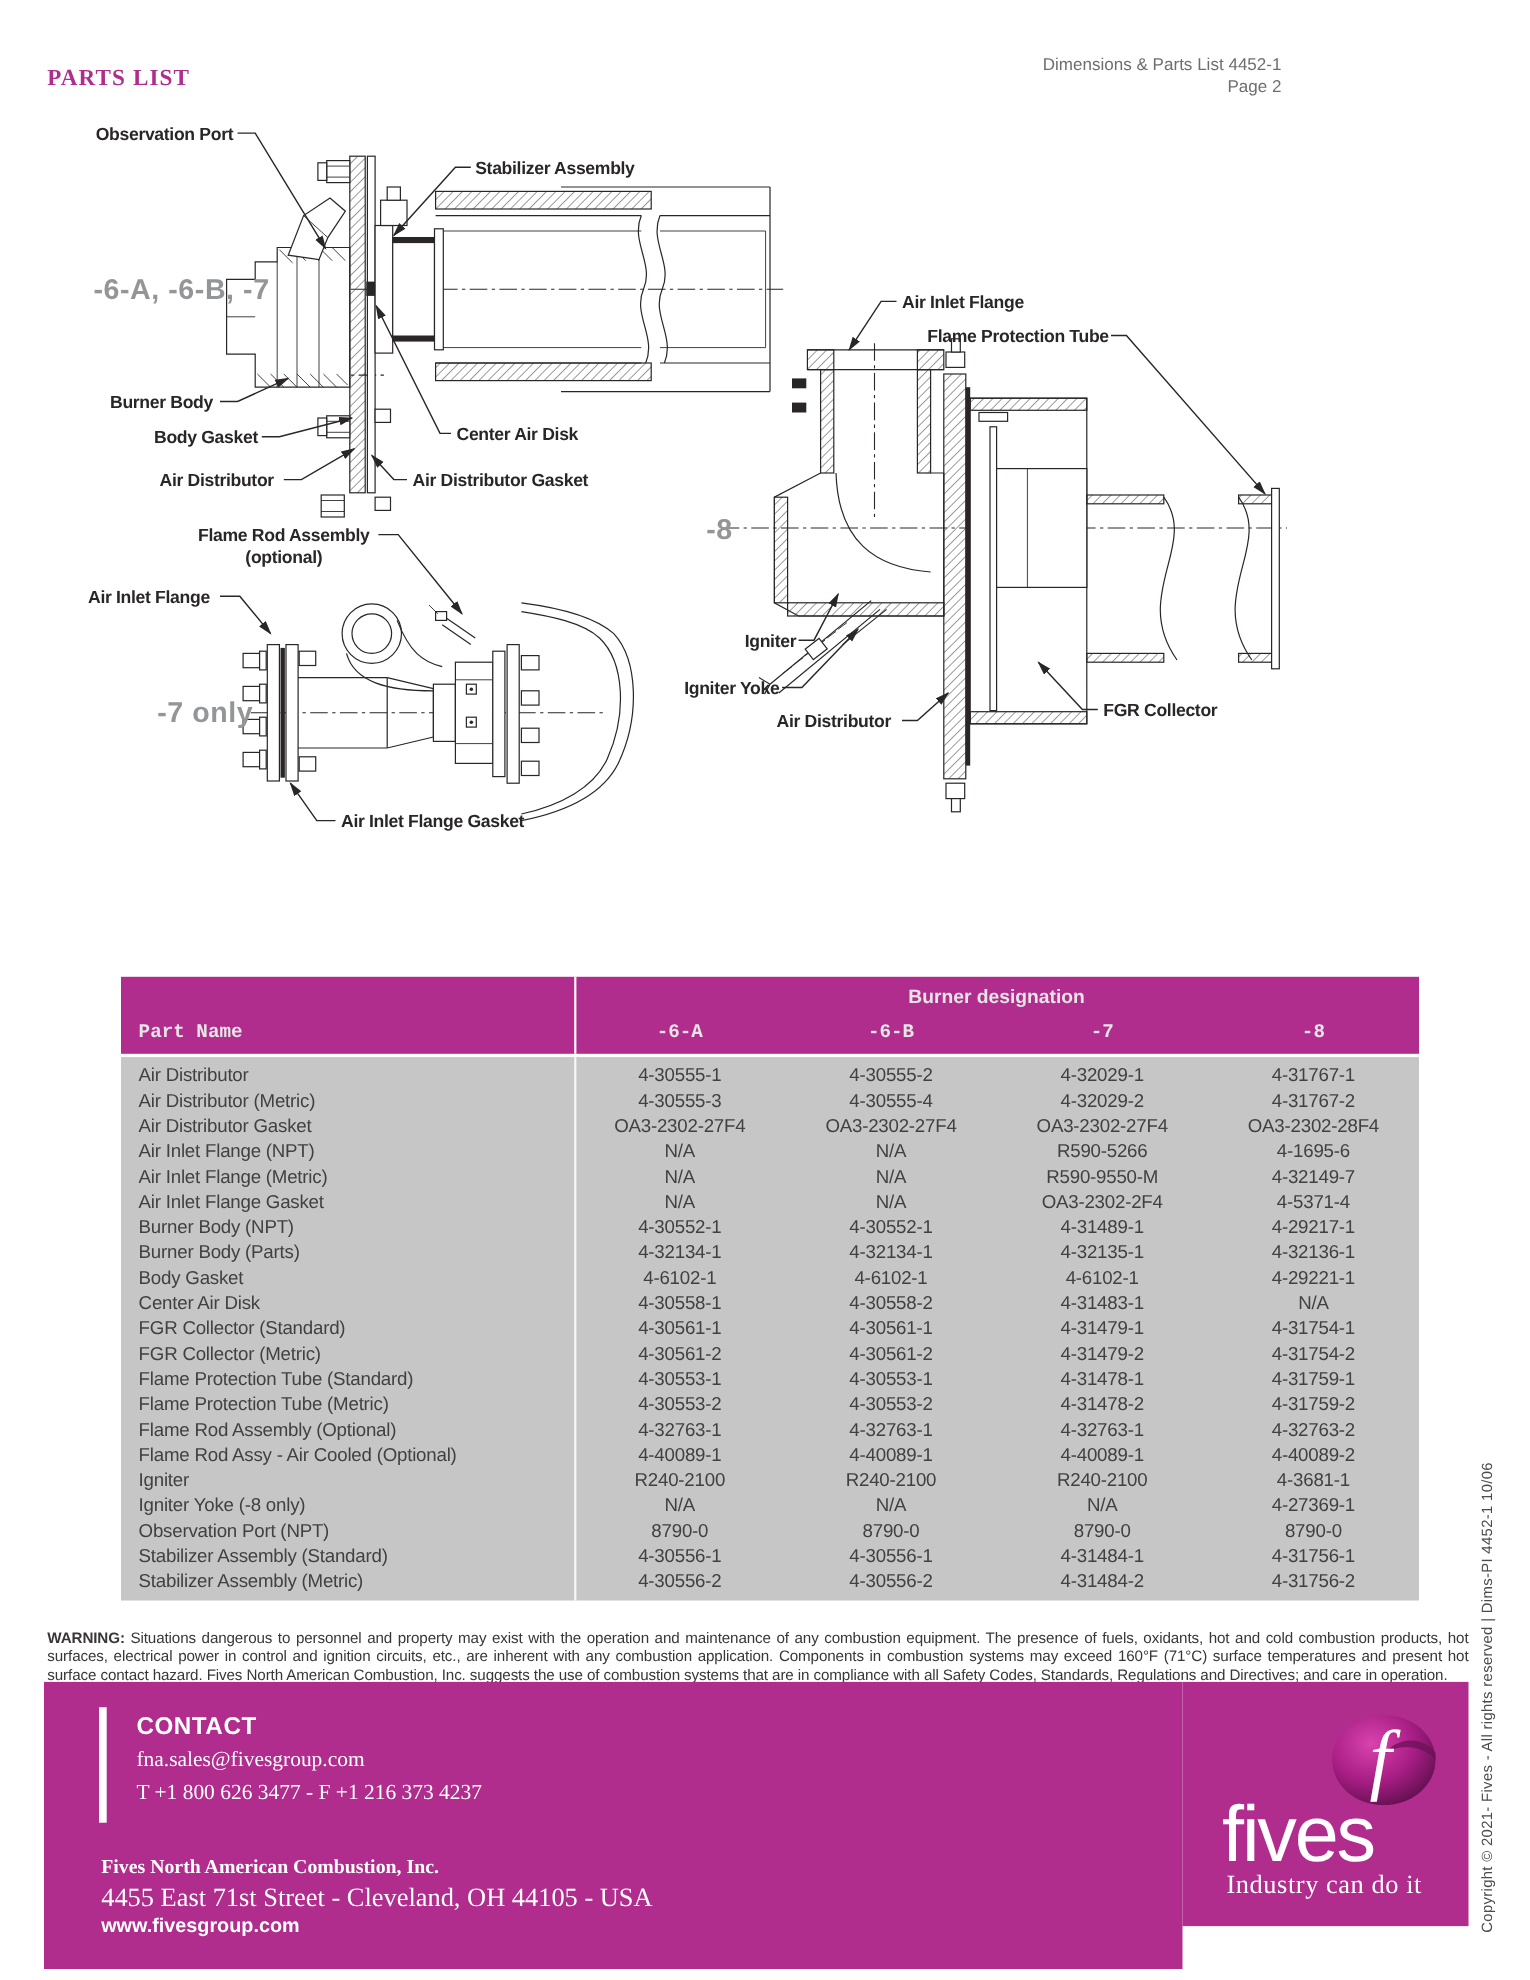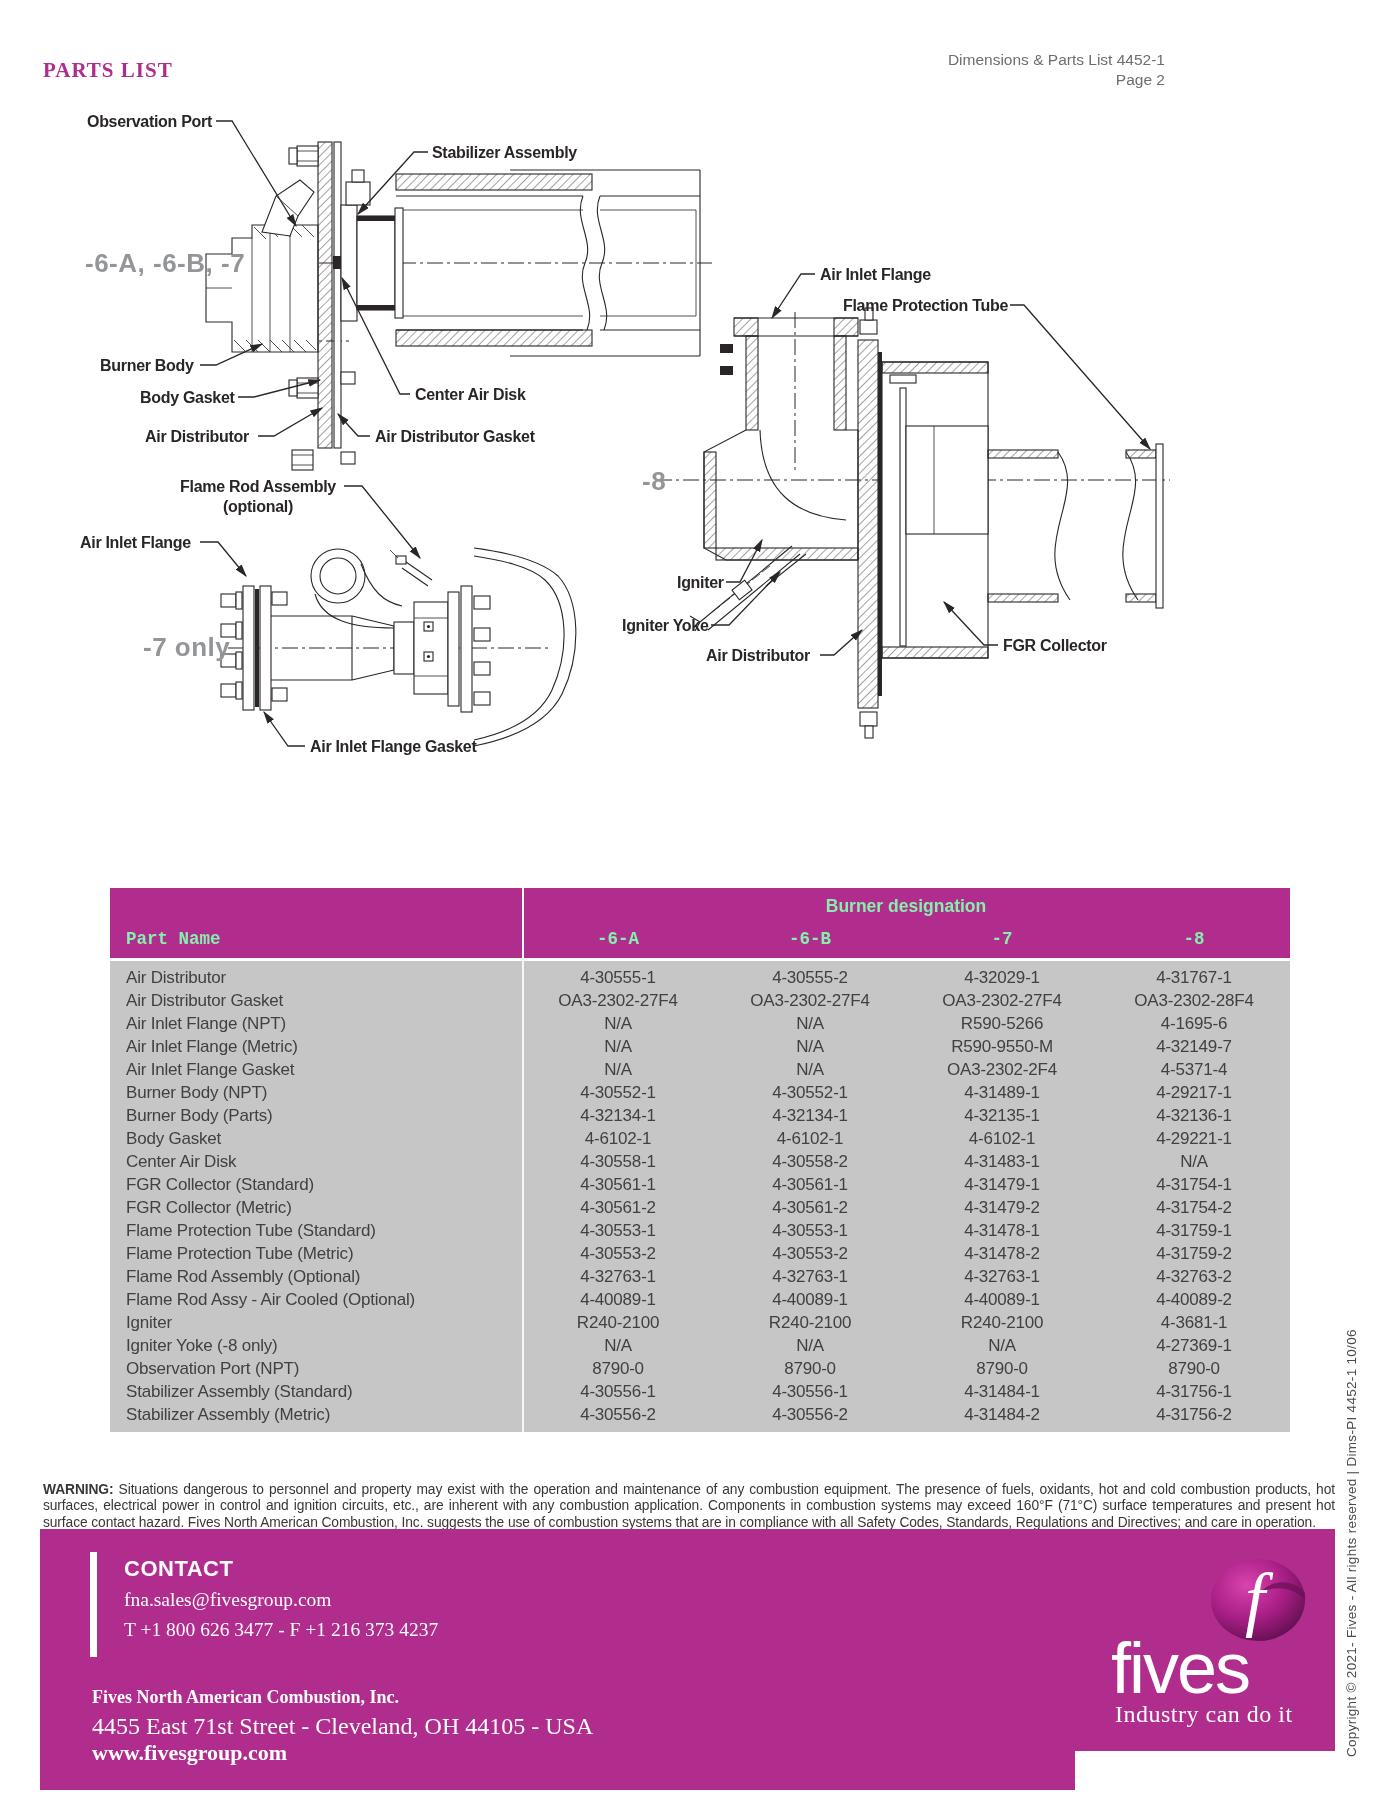--- a/index.html
+++ b/index.html
@@ -26,21 +26,21 @@
   .ln{stroke:var(--ink);stroke-width:1.1;fill:none;}
   .lnthin{stroke:var(--ink);stroke-width:0.8;fill:none;}
   .shape{stroke:var(--ink);stroke-width:1.1;fill:#ffffff;}
   .hatched{stroke:var(--ink);stroke-width:1.1;fill:url(#hatch);}
   .dark{fill:var(--ink);stroke:none;}
   .cl{stroke:var(--ink);stroke-width:1;fill:none;stroke-dasharray:16 4 3 4;}
   .leader{stroke:var(--ink);stroke-width:1.3;fill:none;}
 
   
   .parts-table{position:absolute;left:110px;top:888px;width:1180px;}
-  .pt-header{position:relative;background:var(--magenta);height:70px;color:#86efac;}
+  .pt-header{position:relative;background:var(--magenta);height:70px;color:#e5e5e5;}
   .pt-group{position:absolute;left:412px;right:0;top:8px;text-align:center;
     font-weight:700;font-size:17.5px;}
   .pt-cols{position:absolute;left:0;right:0;bottom:9px;display:grid;
     grid-template-columns:412px 192px 192px 192px 192px;
     font-weight:700;font-size:17.5px;font-family:Liberation Mono, monospace;}
   .pt-cols .name{padding-left:16px;text-align:left;}
   .pt-cols .col{text-align:center;}
   .pt-divider{position:absolute;left:412px;top:0;bottom:0;width:2px;background:#fff;}
   .pt-body{position:relative;background:#c6c6c7;margin-top:3px;padding:5px 0 6px;}
   .pt-divider2{position:absolute;left:412px;top:0;bottom:0;width:2px;
@@ -67,21 +67,21 @@
     font-size:22px;letter-spacing:0.5px;}
   .contact-email{position:absolute;left:84px;top:60px;
     font-family:"Liberation Serif",serif;font-size:19.5px;}
   .contact-phone{position:absolute;left:84px;top:90px;
     font-family:"Liberation Serif",serif;font-size:19.5px;}
   .company{position:absolute;left:52px;top:158px;font-weight:700;
     font-family:"Liberation Serif",serif;font-size:18px;}
   .address{position:absolute;left:52px;top:184px;
     font-family:"Liberation Serif",serif;font-size:24px;}
   .website{position:absolute;left:52px;top:211px;font-weight:700;
-    font-family:Liberation Serif, serif;font-size:22px;}
+    font-family:Liberation Sans, sans-serif;font-size:18px;}
   .fives-word{position:absolute;left:36px;top:98px;font-size:72px;
     font-weight:500;letter-spacing:-2px;}
   .fives-tagline{position:absolute;left:40px;top:172px;
     font-family:"Liberation Serif",serif;font-size:24px;letter-spacing:0.5px;}
   .logo-mark{position:absolute;left:134px;top:28px;}
   .copyright-vertical{position:absolute;left:1344px;top:1757px;width:515px;
     transform:rotate(-90deg);transform-origin:0 0;
     font-size:13.5px;color:#4b4b4d;letter-spacing:0.3px;white-space:nowrap;}
 </style>
 </head>
@@ -307,20 +307,27 @@
     <div class="pt-body">
       <div class="pt-divider2"></div>
     <div class="pt-row">
           <div class="name">Air Distributor</div>
           <div class="val">4-30555-1</div>
           <div class="val">4-30555-2</div>
           <div class="val">4-32029-1</div>
           <div class="val">4-31767-1</div>
         </div>
         <div class="pt-row">
+          <div class="name">Air Distributor (Metric)</div>
+          <div class="val">4-30555-3</div>
+          <div class="val">4-30555-4</div>
+          <div class="val">4-32029-2</div>
+          <div class="val">4-31767-2</div>
+        </div>
+        <div class="pt-row">
           <div class="name">Air Distributor Gasket</div>
           <div class="val">OA3-2302-27F4</div>
           <div class="val">OA3-2302-27F4</div>
           <div class="val">OA3-2302-27F4</div>
           <div class="val">OA3-2302-28F4</div>
         </div>
         <div class="pt-row">
           <div class="name">Air Inlet Flange (NPT)</div>
           <div class="val">N/A</div>
           <div class="val">N/A</div>

